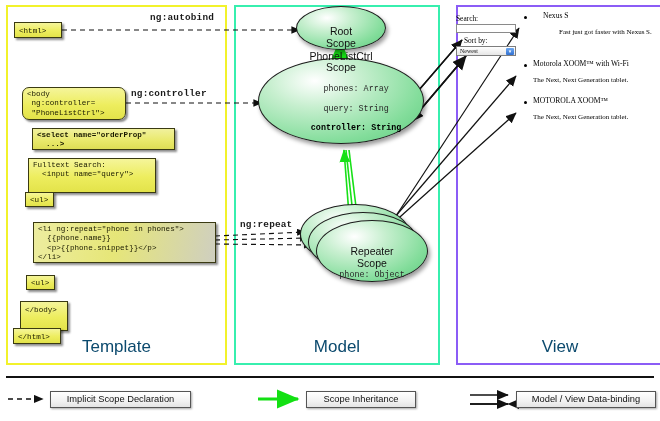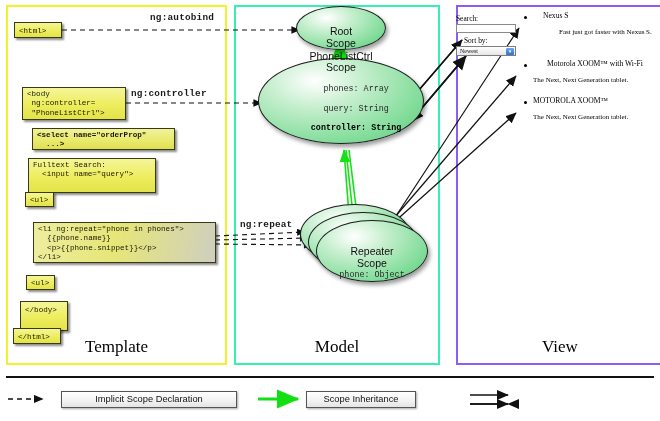--- a/index.html
+++ b/index.html
@@ -10,21 +10,21 @@
   }
   #stage{position:absolute;left:0;top:0;width:660px;height:421px;}
 
   
   .panel{position:absolute;background:#ffffff;box-sizing:border-box;}
   #panel-template{left:6px;top:5px;width:221px;height:360px;border:2px solid #f2f22b;}
   #panel-model{left:234px;top:5px;width:206px;height:360px;border:2px solid #37efae;}
   #panel-view{left:456px;top:5px;width:208px;height:360px;border:2px solid #8b5cf6;}
   .panel-title{
     position:absolute;bottom:6px;left:0;width:100%;text-align:center;
-    font-size:17px;font-family:Liberation Serif, serif;color:#000000;
+    font-size:17px;font-family:Liberation Sans, sans-serif;color:#0c4a6e;
   }
 
   
   .codebox{
     position:absolute;box-sizing:border-box;
     border:1.4px solid #3a3a12;
     background:linear-gradient(180deg,#f5f59a 0%, #eded5e 55%, #e3e34a 100%);
     box-shadow:2px 2px 2px rgba(0,0,0,.45);
     font-family:"Liberation Mono","DejaVu Sans Mono",monospace;
     font-size:7.6px;line-height:9.4px;
@@ -152,21 +152,21 @@
     <line x1="382" y1="232" x2="516" y2="76" stroke="#111" stroke-width="1.2" marker-end="url(#arrDarkBig)"></line>
     <line x1="372" y1="242" x2="516" y2="113" stroke="#111" stroke-width="1.2" marker-end="url(#arrDarkBig)"></line>
   </svg>
 
   <div class="conn-label" style="left:150px;top:12px;">ng:autobind</div>
   <div class="conn-label" style="left:131px;top:88px;">ng:controller</div>
   <div class="conn-label" style="left:240px;top:219px;">ng:repeat</div>
 
   <div class="codebox" style="left:14px;top:22px;width:48px;height:16px;line-height:12px;">&lt;html&gt;</div>
 
-  <div class="codebox" style="left:22px;top:87px;width:104px;height:33px;">&lt;body
+  <div class="codebox" style="left:22px;top:87px;width:104px;height:33px;border-radius:7px;">&lt;body
  ng:controller=
  "PhoneListCtrl"&gt;</div>
 
   <div class="codebox bold" style="left:32px;top:128px;width:143px;height:22px;">&lt;select name="orderProp"
   ...&gt;</div>
 
   <div class="codebox" style="left:28px;top:158px;width:128px;height:35px;">Fulltext Search:
   &lt;input name="query"&gt;</div>
 
   <div class="codebox" style="left:25px;top:192px;width:29px;height:15px;line-height:11px;">&lt;ul&gt;</div>
@@ -212,21 +212,21 @@
   <div class="view-select" style="left:456px;top:46px;width:60px;height:10px;">
     <span>Newest</span>
     <span class="arrowbtn">▾</span>
   </div>
 
   <div class="bullet" style="left:524px;top:16px;"></div>
   <div class="view-item-title" style="left:543px;top:11px;">Nexus S</div>
   <div class="view-item-snippet" style="left:533px;top:28px;margin-left:26px;">Fast just got faster with Nexus S.</div>
 
   <div class="bullet" style="left:524px;top:64px;"></div>
-  <div class="view-item-title" style="left:533px;top:59px;margin-left:14px;">Motorola XOOM™  with Wi-Fi</div>
+  <div class="view-item-title" style="left:533px;top:59px;">Motorola XOOM™  with Wi-Fi</div>
   <div class="view-item-snippet" style="left:533px;top:76px;">The Next, Next Generation tablet.</div>
 
   <div class="bullet" style="left:524px;top:101px;"></div>
   <div class="view-item-title" style="left:533px;top:96px;">MOTOROLA XOOM™</div>
   <div class="view-item-snippet" style="left:533px;top:113px;">The Next, Next Generation tablet.</div>
 
   <div id="legend-rule"></div>
 
   <svg class="overlay" viewBox="0 0 660 421">
     <defs>
@@ -240,16 +240,17 @@
 
     <line x1="8" y1="399" x2="43" y2="399" stroke="#111" stroke-width="1.3" stroke-dasharray="5,4" marker-end="url(#lgArr)"></line>
 
     <line x1="258" y1="399" x2="298" y2="399" stroke="#13e013" stroke-width="3" marker-end="url(#lgArrG)"></line>
 
     <line x1="470" y1="395" x2="508" y2="395" stroke="#111" stroke-width="1.6" marker-end="url(#lgArr)"></line>
     <line x1="508" y1="404" x2="470" y2="404" stroke="#111" stroke-width="1.6" marker-start="url(#lgArr)"></line>
     <line x1="470" y1="404" x2="508" y2="404" stroke="#111" stroke-width="1.6" marker-end="url(#lgArr)"></line>
   </svg>
 
-  <div class="legend-box" style="left:50px;top:391px;width:176px;height:17px;margin-left:11px;">Implicit Scope Declaration</div>
+  <div class="legend-box" style="left:50px;top:391px;width:141px;height:17px;">Implicit Scope Declaration</div>
   <div class="legend-box" style="left:306px;top:391px;width:110px;height:17px;">Scope Inheritance</div>
+  <div class="legend-box" style="left:516px;top:391px;width:140px;height:17px;">Model / View Data-binding</div>
 
 </div>
 
 </body></html>

